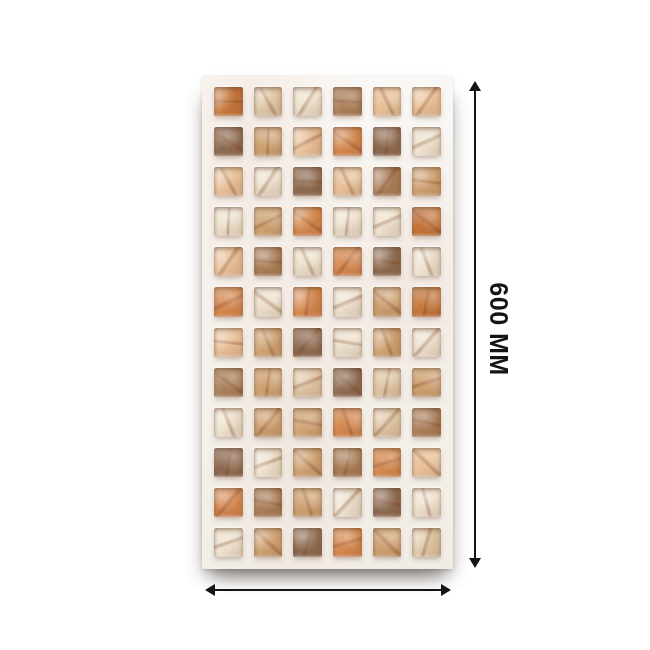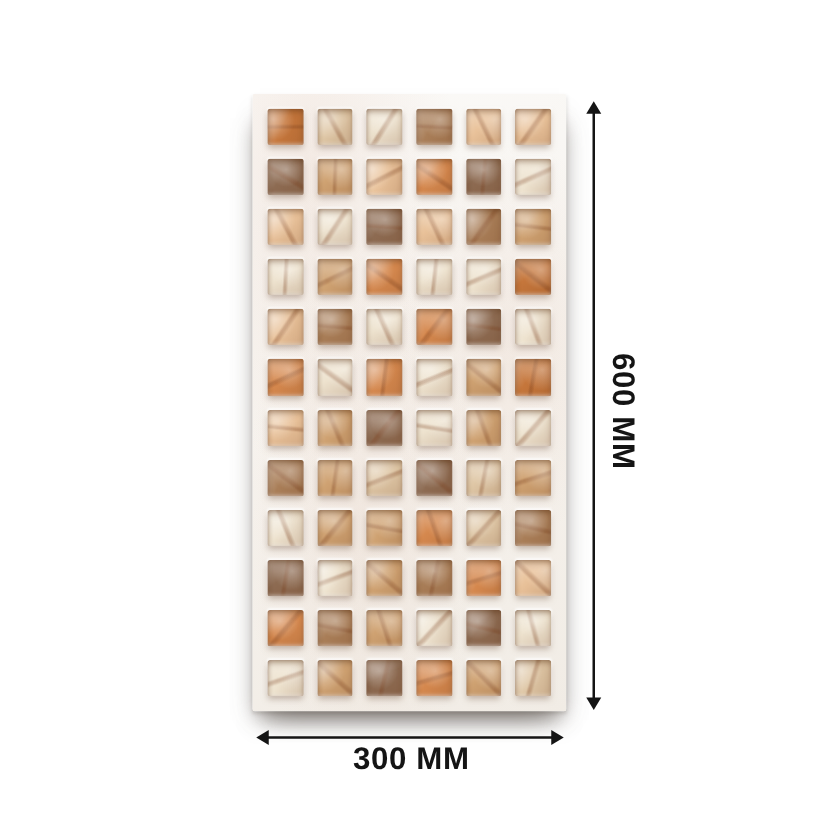--- a/index.html
+++ b/index.html
@@ -136,15 +136,14 @@
   </div>
 
   <div class="dim-line vline"></div>
   <div class="arr arr-up"></div>
   <div class="arr arr-down"></div>
   <div class="dim-label label-v">600 MM</div>
 
   <div class="dim-line hline"></div>
   <div class="arr arr-left"></div>
   <div class="arr arr-right"></div>
-  <div class="dim-label label-h">300 MM</div>
 
 </div>
 
 </body></html>

